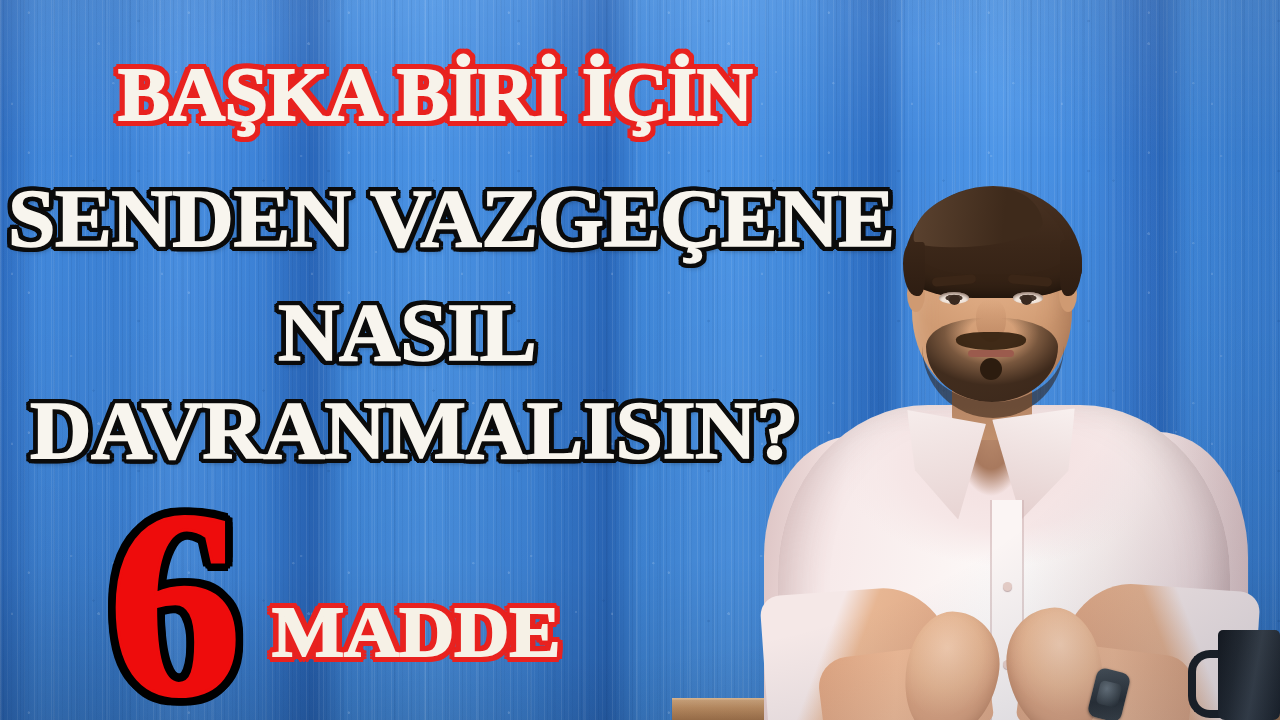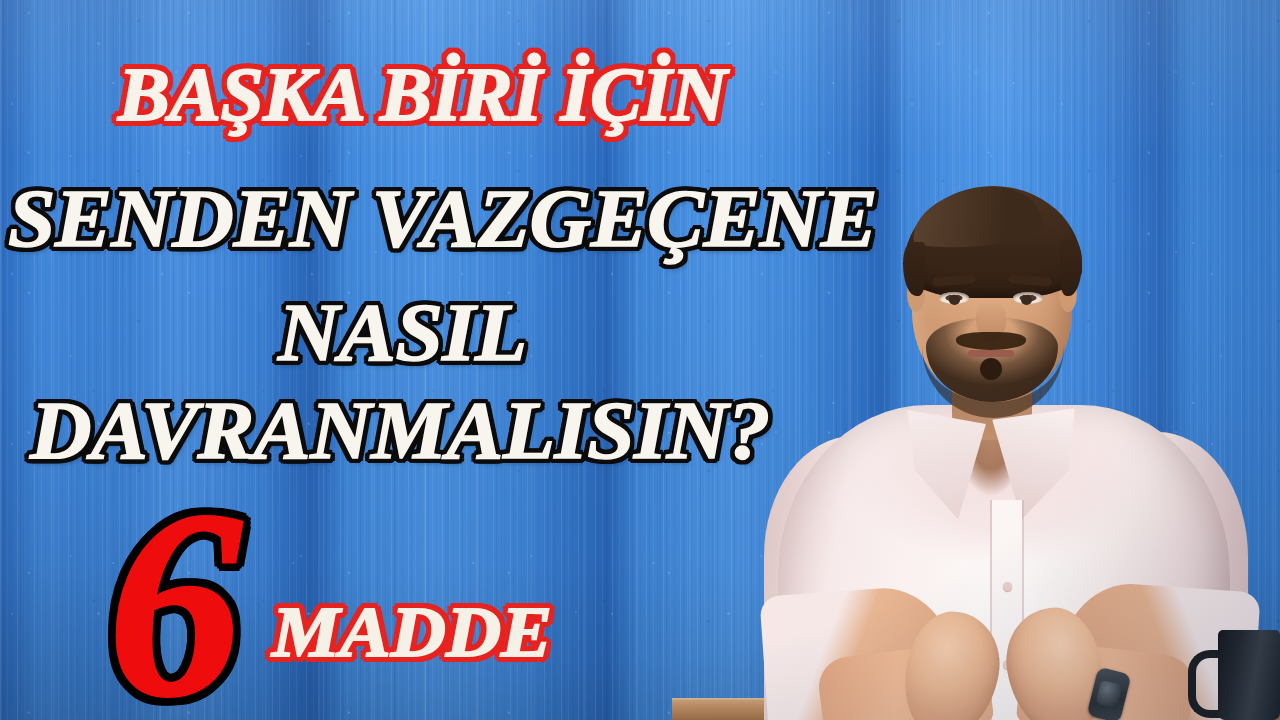--- a/index.html
+++ b/index.html
@@ -8,21 +8,20 @@
     padding: 0;
     background: #000;
   }
   #stage {
     position: relative;
     width: 1280px;
     height: 720px;
     overflow: hidden;
     font-family: "Liberation Serif", "DejaVu Serif", serif;
     background: #3f85dc;
-    font-style: italic;
   }
 
   
   .bg-base {
     position: absolute;
     inset: 0;
     background:
       linear-gradient(180deg, rgba(255,255,255,0.10) 0%, rgba(0,0,0,0.00) 22%, rgba(0,0,0,0.06) 78%, rgba(0,0,0,0.16) 100%),
       linear-gradient(90deg,
         #2f6fc4 0%, #4289dd 3%, #3c82d6 9%,

